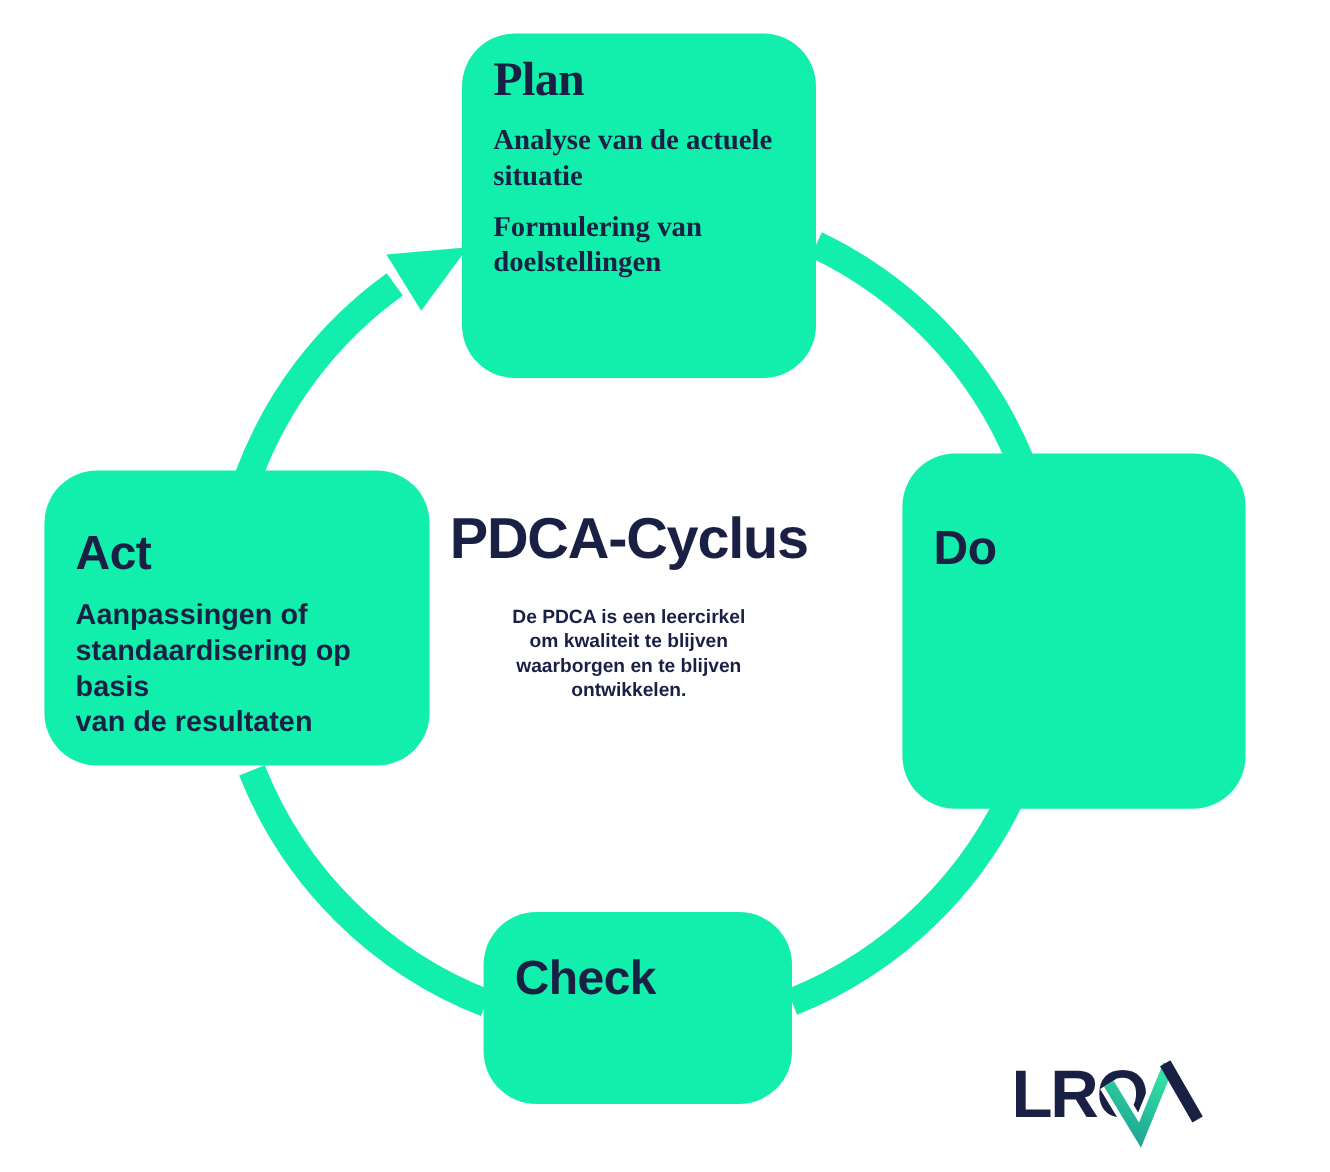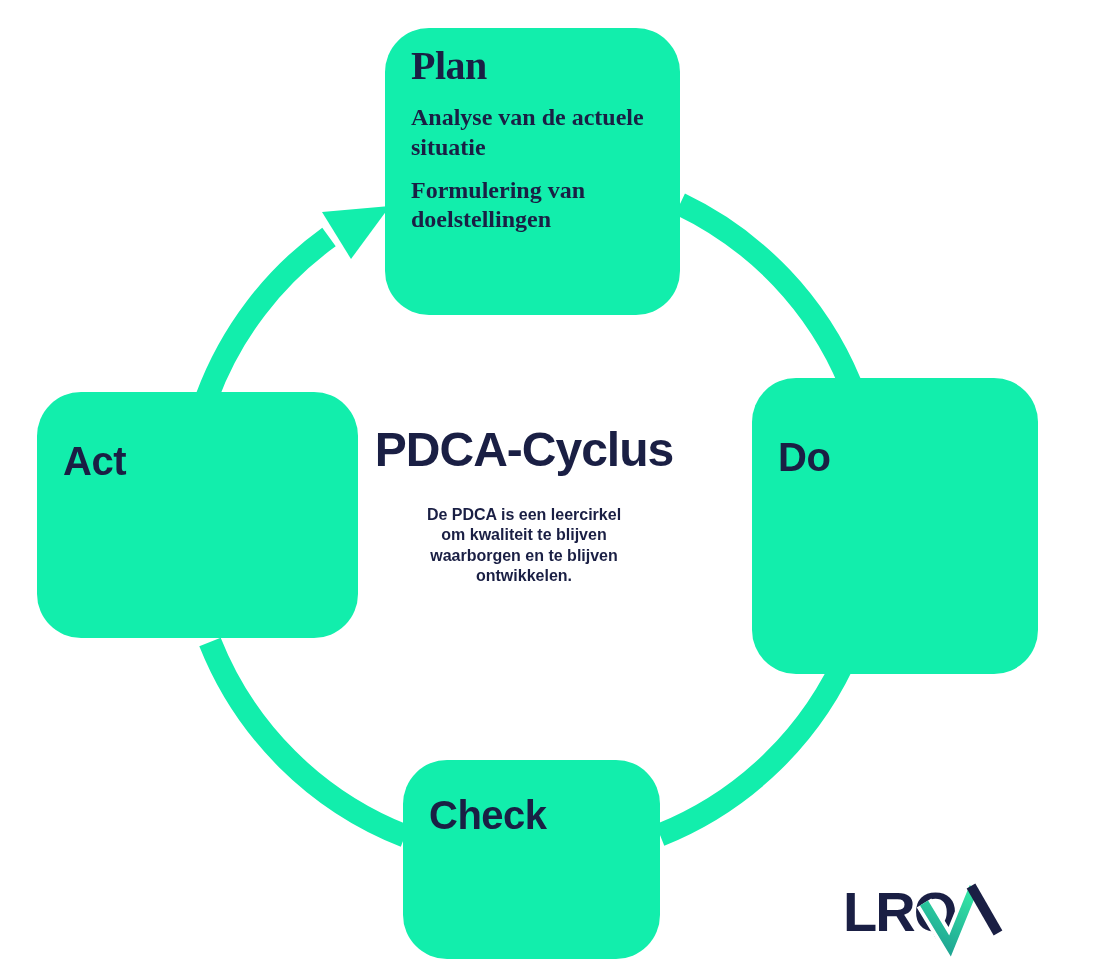--- a/index.html
+++ b/index.html
@@ -20,21 +20,21 @@
     margin:0 0 16px;font-size:40px;font-weight:800;line-height:1.05;
     letter-spacing:-0.5px;color:var(--navy);
   }
   .box p{
     margin:0 0 13px;font-size:24px;font-weight:700;line-height:1.24;
     white-space:pre-line;color:var(--navy);
   }
   .box-plan {left:385px;top:28px; width:295px;height:287px;padding:17px 20px 1px 26px;font-family:Liberation Serif, serif;}
   .box-do   {left:730px;top:378px;width:286px;height:296px;padding:58px 20px 0 26px;margin-left:22px;}
   .box-act  {left:37px; top:392px;width:321px;height:246px;padding:48px 6px 0 26px;}
-  .box-check{left:403px;top:760px;width:257px;height:199px;padding:34px 14px 0 26px;}
+  .box-check{left:403px;top:760px;width:257px;height:160px;padding:34px 14px 0 26px;}
   .box-check h2{margin-bottom:18px;}
   .center{
     position:absolute;z-index:1;left:274px;top:424px;width:500px;
     text-align:center;color:var(--navy);
   }
   .center h1{
     margin:0;font-size:48px;font-weight:800;letter-spacing:-1px;
     line-height:1.1;color:var(--navy);
   }
   .center p{
@@ -63,20 +63,23 @@
   <p>Formulering van
 doelstellingen</p>
 </div>
 
 <div class="box box-do">
   <h2>Do</h2>
 </div>
 
 <div class="box box-act">
   <h2>Act</h2>
+  <p>Aanpassingen of
+standaardisering op basis
+van de resultaten</p>
 </div>
 
 <div class="box box-check">
   <h2>Check</h2>
 </div>
 
 <div class="center">
   <h1>PDCA-Cyclus</h1>
   <p>De PDCA is een leercirkel
 om kwaliteit te blijven

